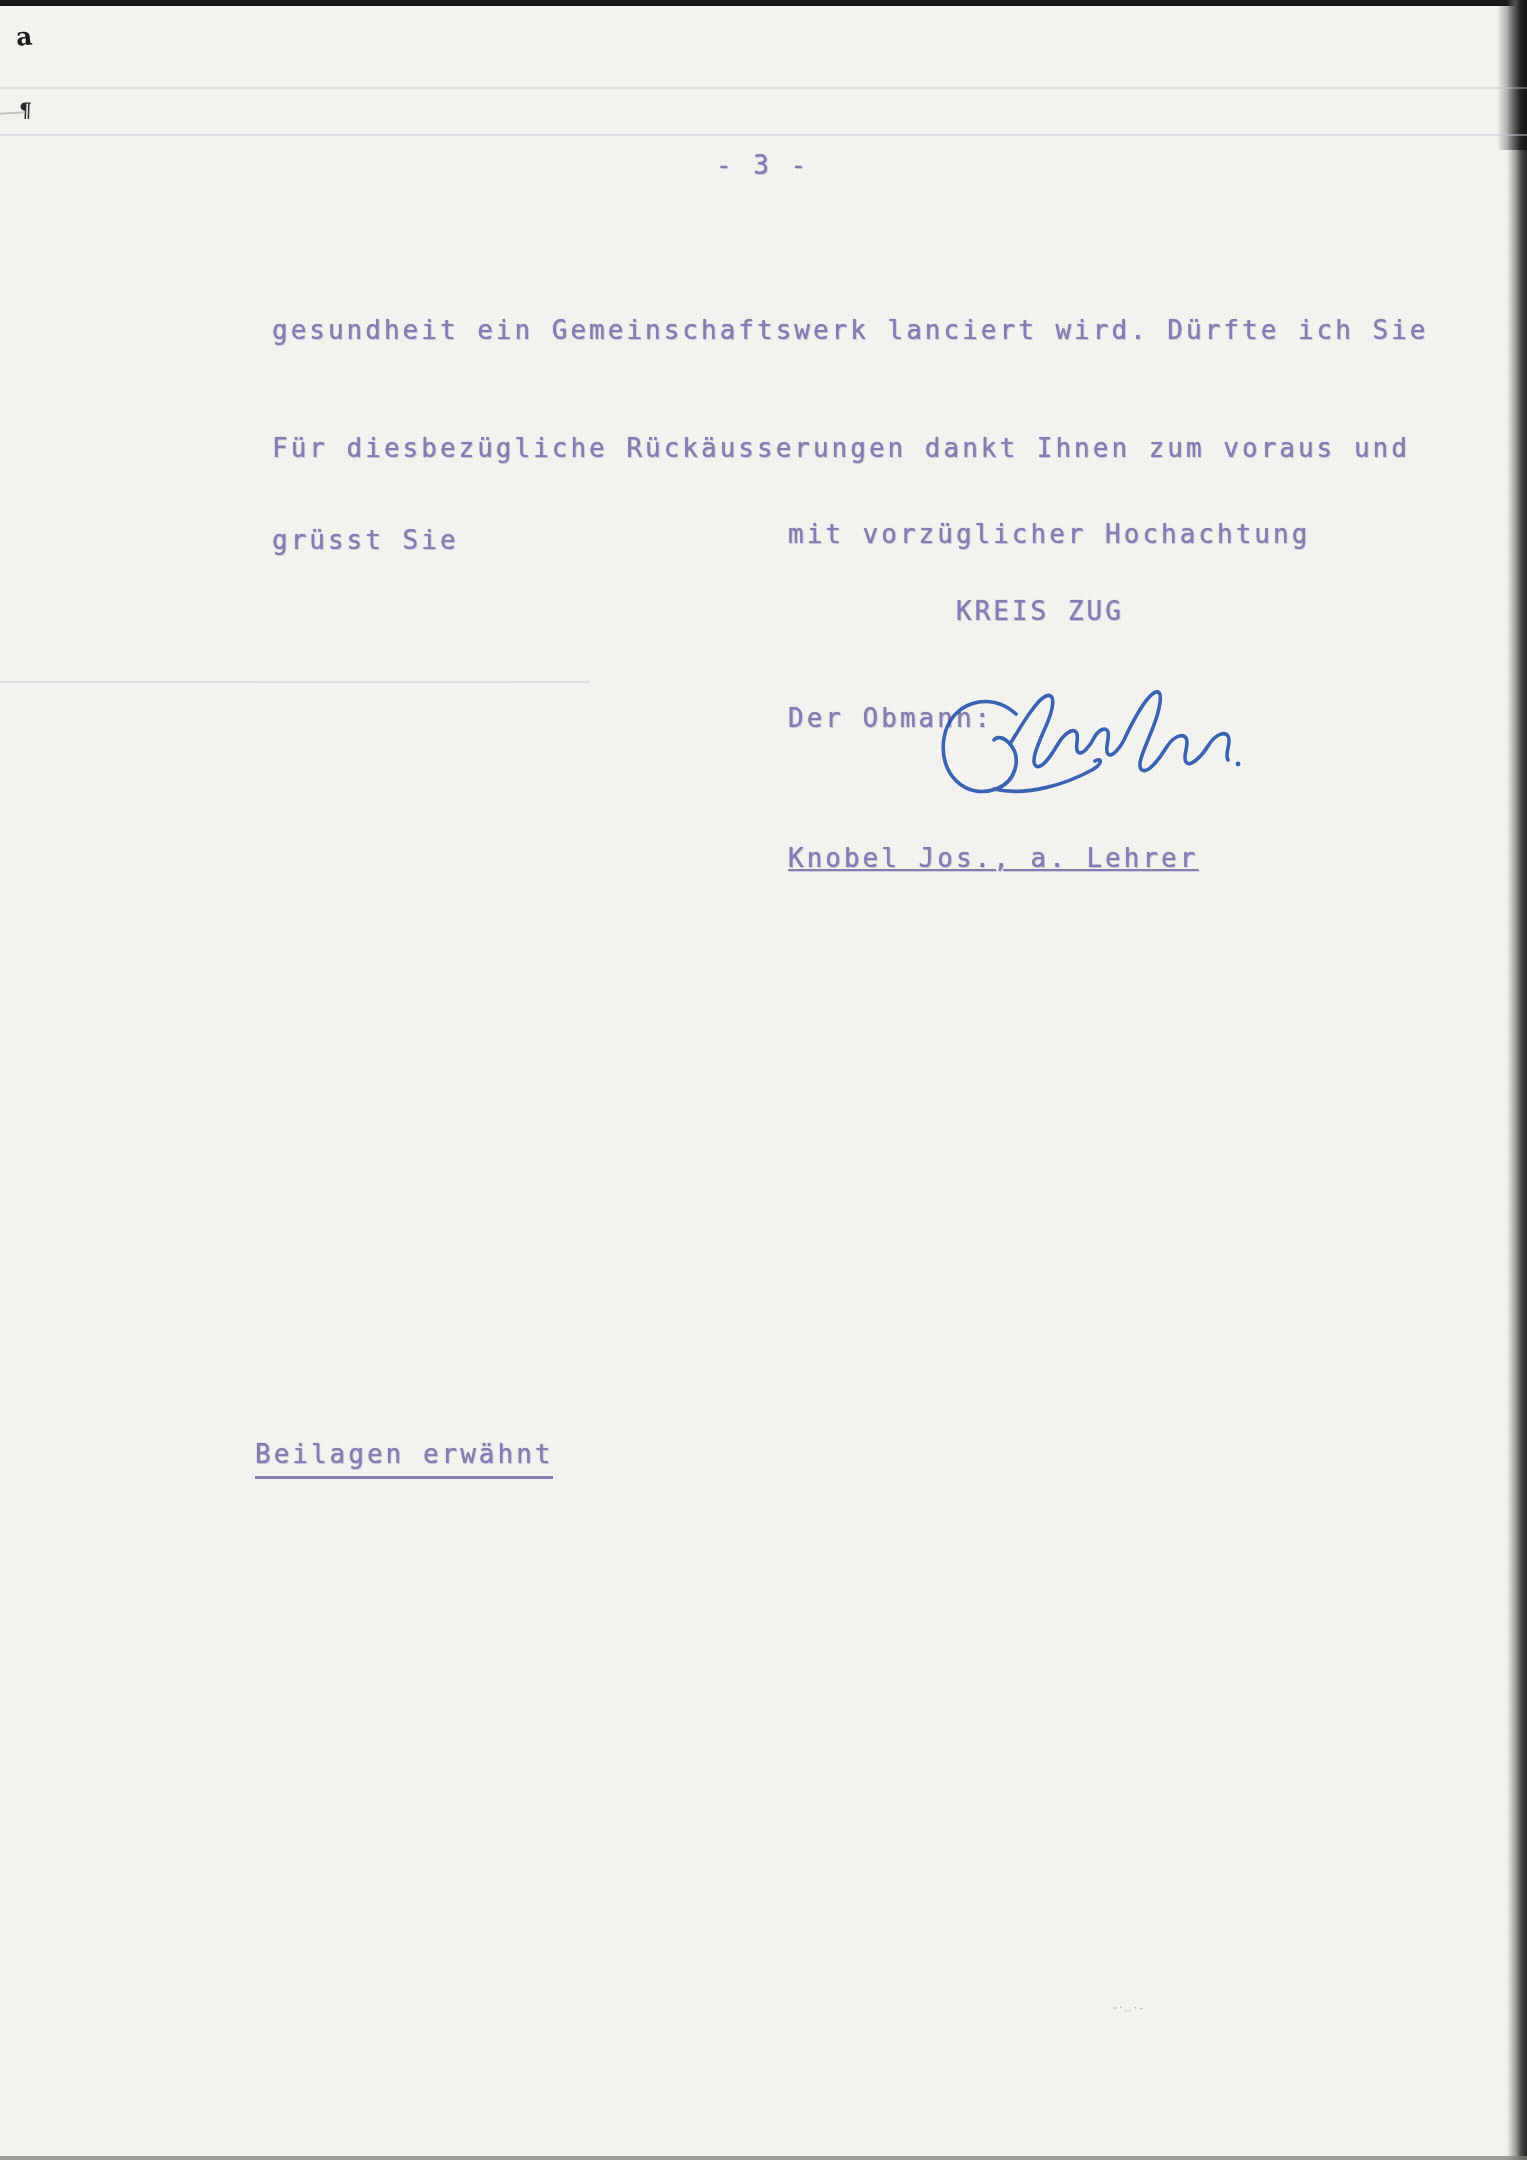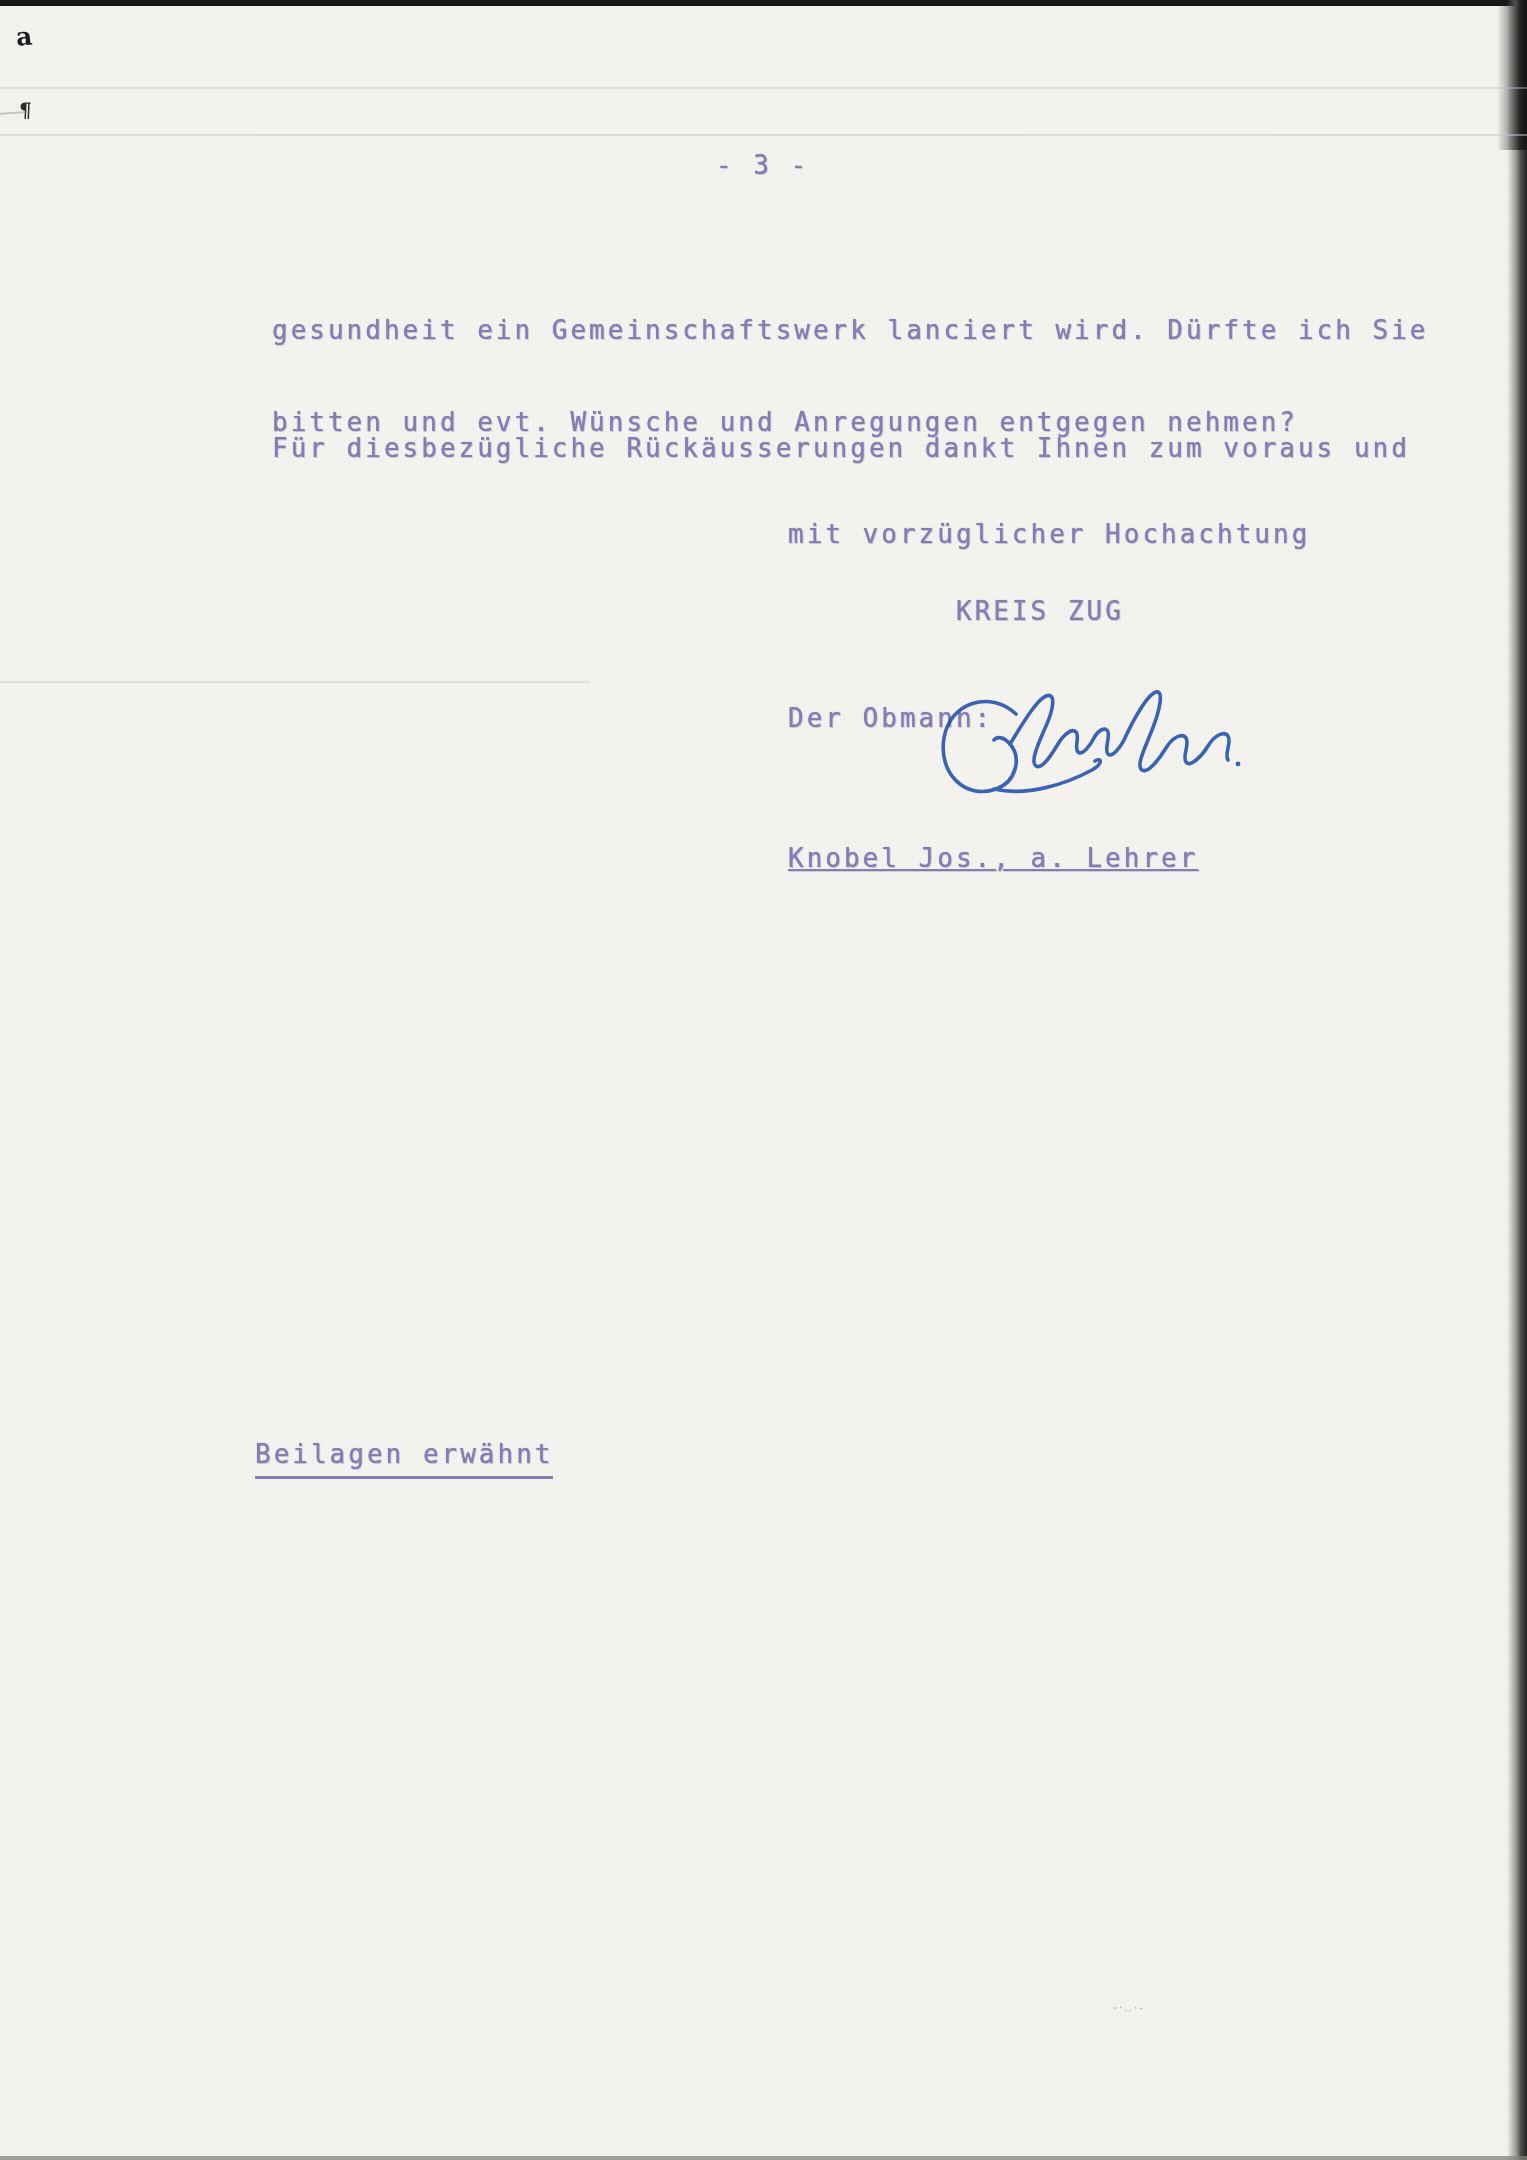--- a/index.html
+++ b/index.html
@@ -77,25 +77,25 @@
   <div class="scanline l3"></div>
   <div class="mark-a">a</div>
   <div class="pencil-dash"></div>
   <div class="mark-pilcrow">¶</div>
   <div class="pencil-scribble">‐·‥·‐</div>
 
   <div class="tw page-number">- 3 -</div>
 
   <div class="tw para1">
     <div>gesundheit ein Gemeinschaftswerk lanciert wird. Dürfte ich Sie</div>
-    <div>bitten und evt. Wünsche und Anregungen entgegen nehmen?</div>
   </div>
 
   <div class="tw para2">
     <div>Für diesbezügliche Rückäusserungen dankt Ihnen zum voraus und</div>
+    <div>grüsst Sie</div>
   </div>
 
   <div class="tw salutation">mit vorzüglicher Hochachtung</div>
   <div class="tw org2">KREIS ZUG</div>
   <div class="tw role">Der Obmann:</div>
 
   <div class="signature-wrap">
     <svg viewBox="0 0 330 125" xmlns="http://www.w3.org/2000/svg">
       <g fill="none" stroke="var(--signature-ink)" stroke-width="3.6" stroke-linecap="round" stroke-linejoin="round" opacity="0.92">
         <path d="M 96,28 C 70,4 30,16 24,52 C 18,88 46,114 76,103

